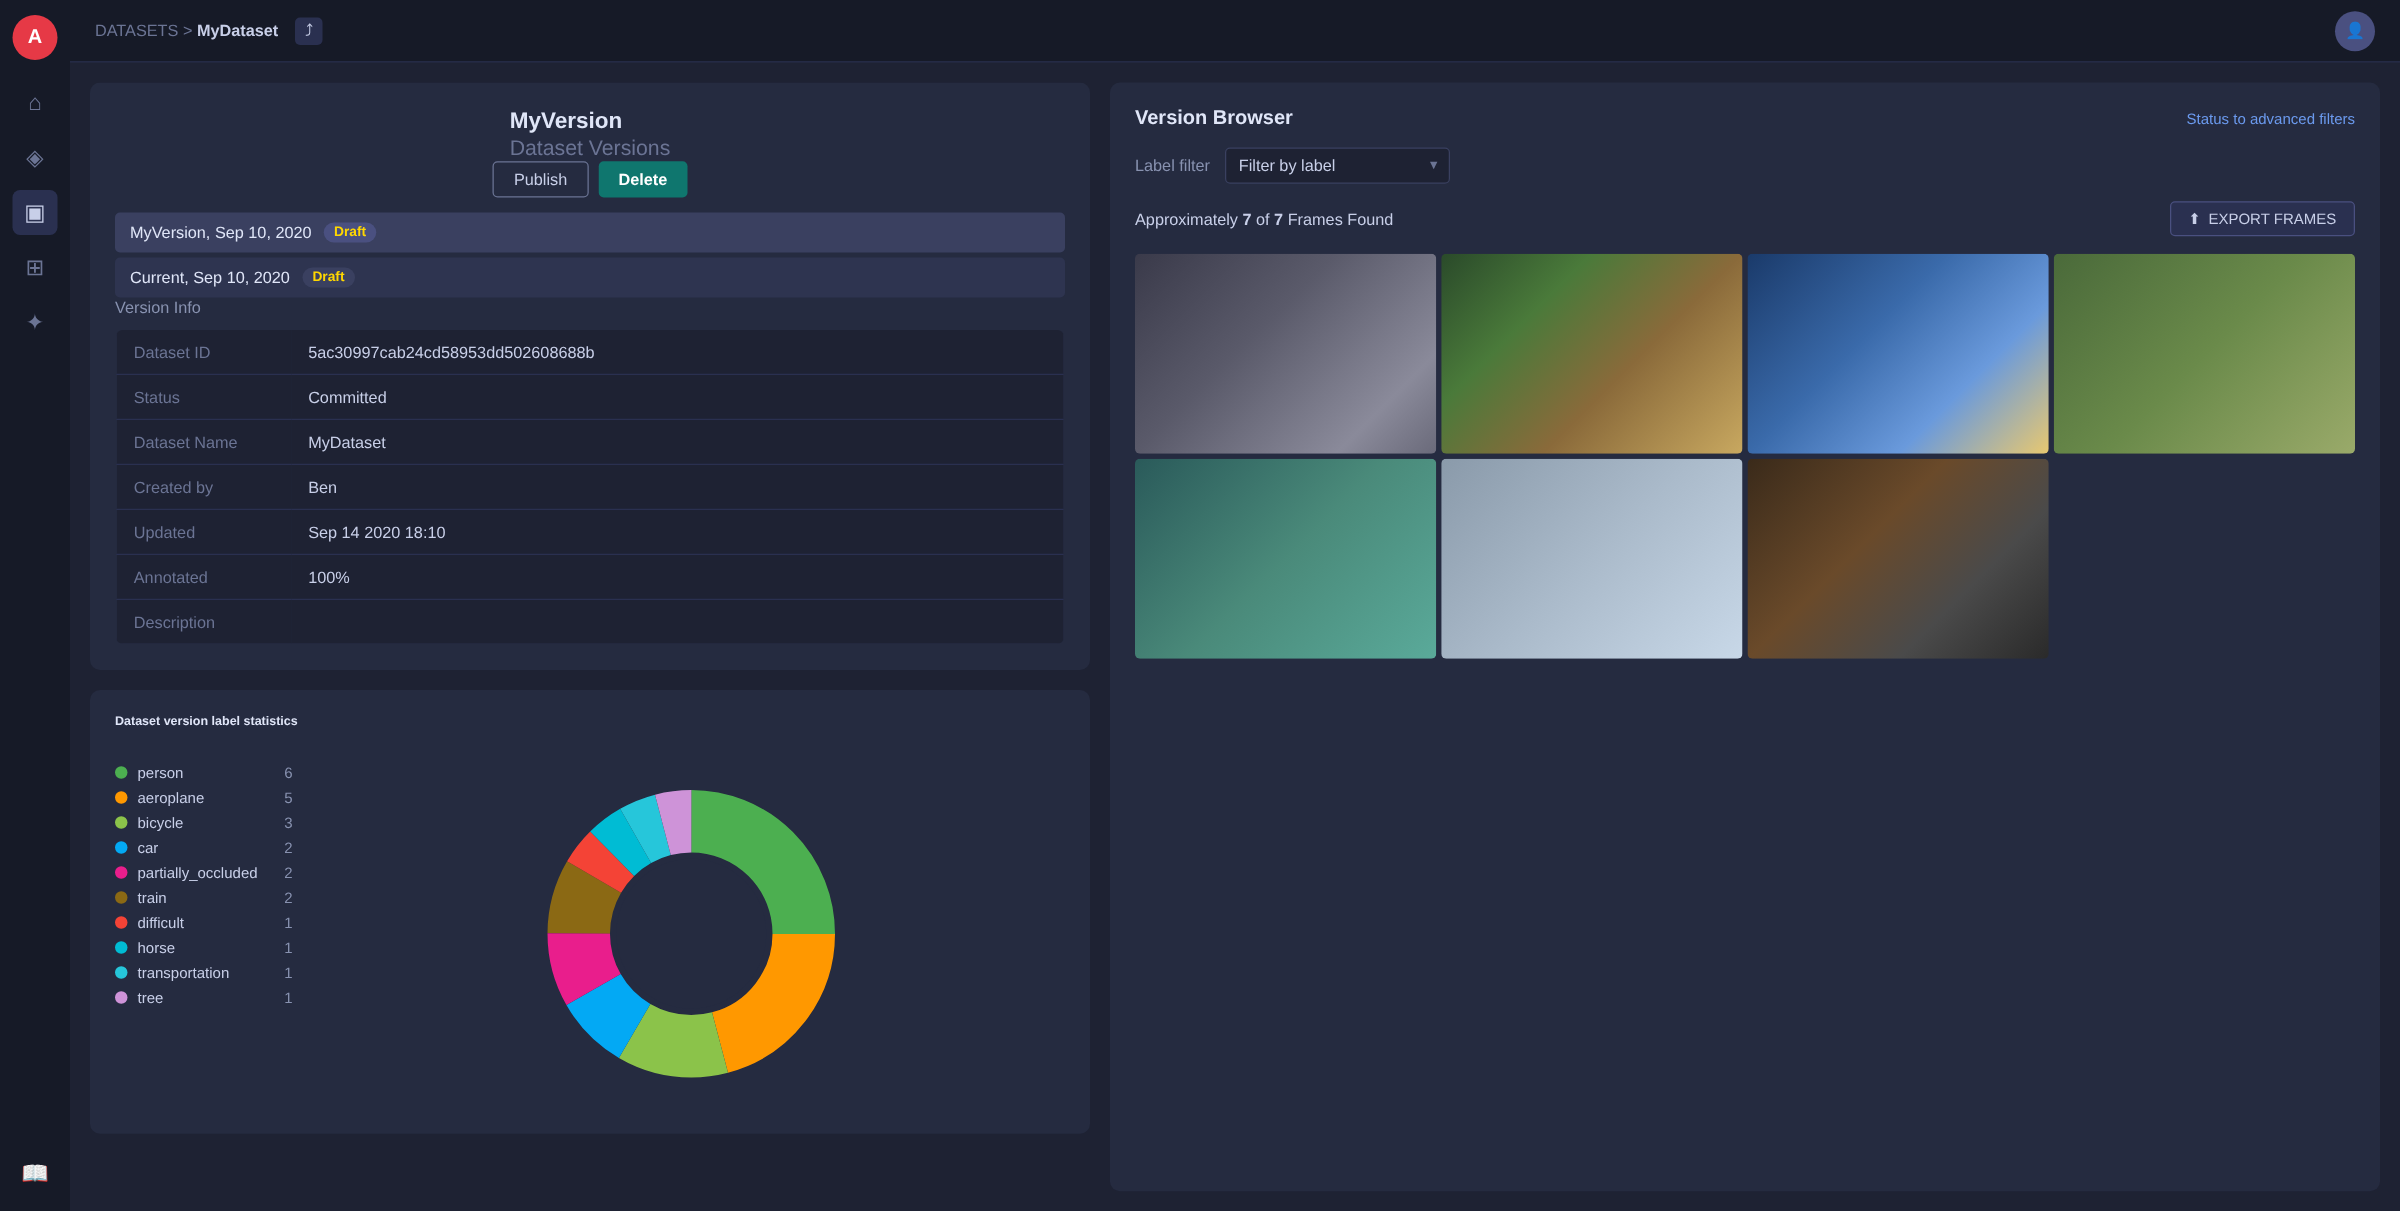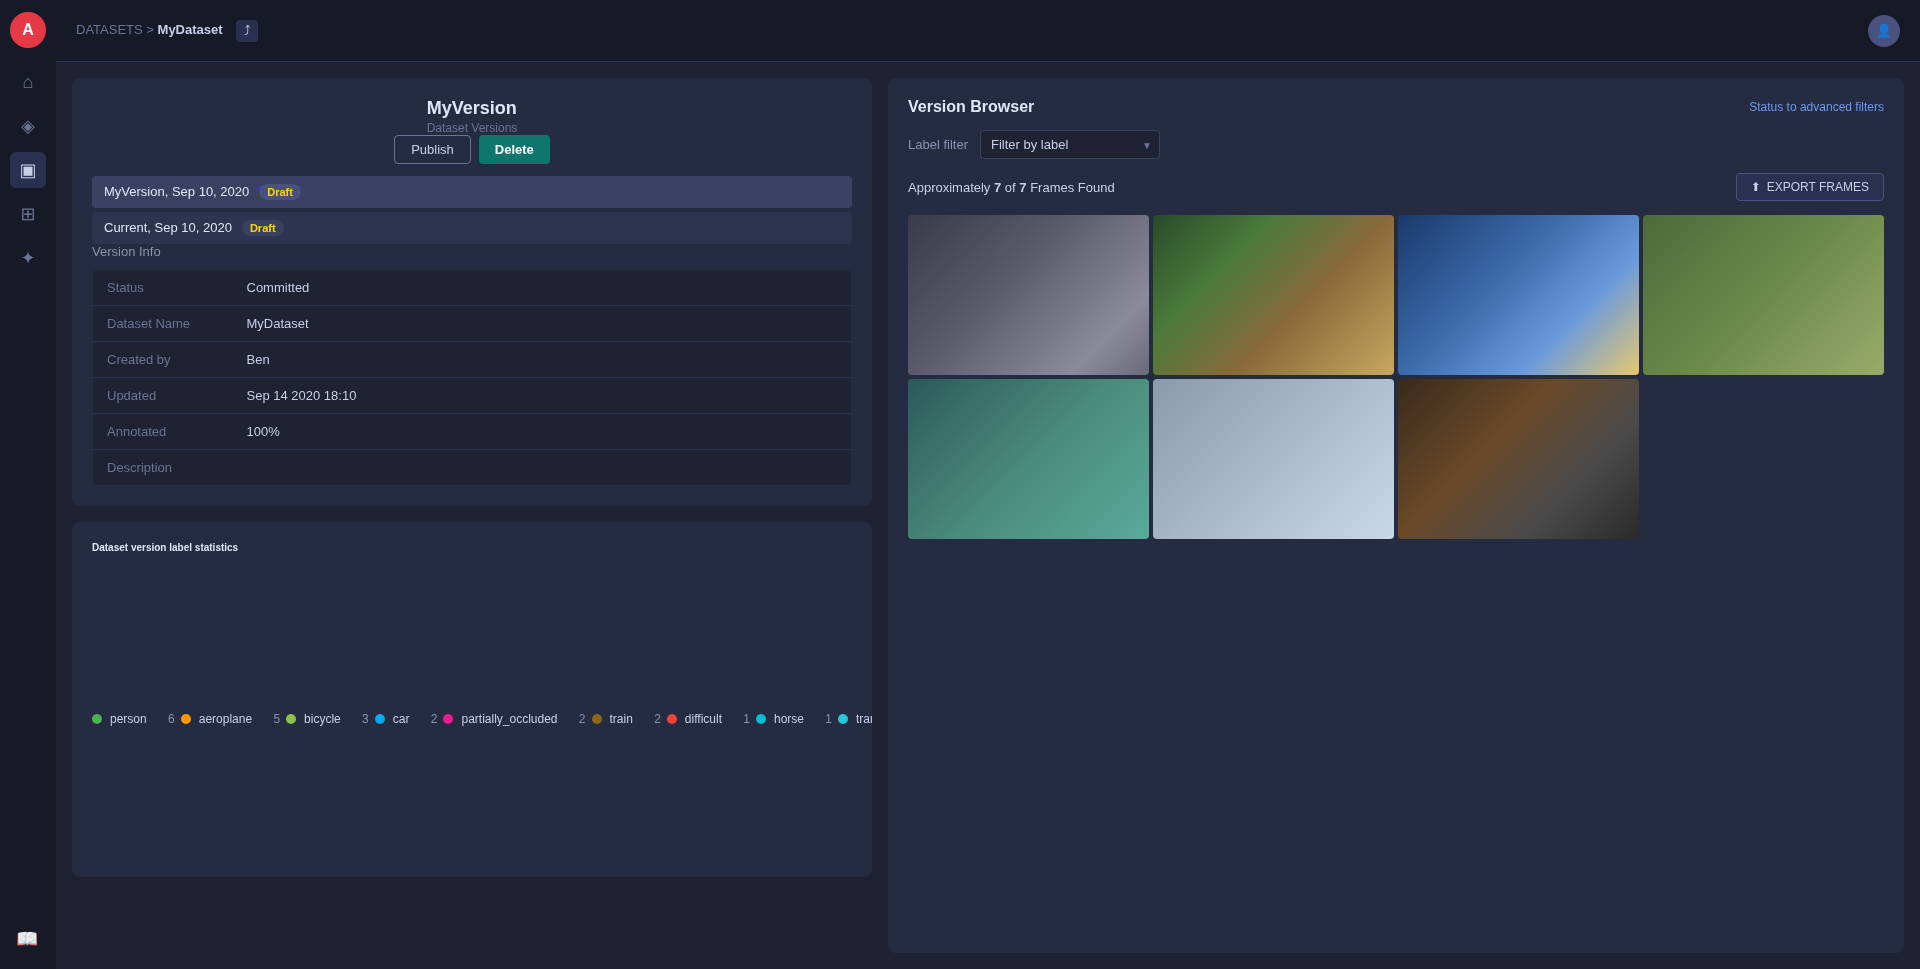--- a/index.html
+++ b/index.html
@@ -54,21 +54,21 @@
     
     .main-content {
       flex: 1;
       display: flex;
       flex-direction: column;
       overflow: hidden;
     }
 
     
     .topbar {
-      height: 62px;
+      height: 50px;
       background: #161a27;
       display: flex;
       align-items: center;
       padding: 0 20px;
       border-bottom: 1px solid #2a3050;
       justify-content: space-between;
     }
     .topbar-breadcrumb {
       font-size: 13px;
       color: #6b7494;
@@ -135,21 +135,21 @@
       justify-content: space-between;
       margin-bottom: 12px;
       flex-direction: column;
     }
     .card-title {
       font-size: 18px;
       font-weight: 600;
       color: #e0e6f8;
     }
     .card-subtitle {
-      font-size: 12px;
+      font-size: 17px;
       color: #6b7494;
       margin-top: 2px;
     }
     .card-actions {
       display: flex;
       gap: 8px;
     }
 
     .btn-publish {
       padding: 6px 16px;
@@ -217,21 +217,21 @@
     .info-table td:last-child {
       color: #c8cfe8;
       background: #1e2233;
     }
 
     
     .stats-card { background: #252b40; border-radius: 8px; padding: 20px; }
     .stats-title { font-size: 10px; font-weight: 600; color: #e0e6f8; margin-bottom: 24px; }
 
     .stats-body { display: flex; gap: 20px; }
-    .legend-list { display: flex; flex-direction: row; gap: 6px; margin-top: 4px; }
+    .legend-list { display: flex; flex-direction: column; gap: 6px; margin-top: 4px; }
     .legend-item { display: flex; align-items: center; gap: 8px; font-size: 12px; }
     .legend-dot { width: 10px; height: 10px; border-radius: 50%; flex-shrink: 0; }
     .legend-label { color: #c8cfe8; flex: 1; }
     .legend-count { color: #8892b0; min-width: 20px; text-align: right; }
 
     
     .donut-container {
       flex: 1;
       display: flex;
       align-items: center;
@@ -398,20 +398,24 @@
             <span class="version-name">Current, Sep 10, 2020</span>
             <span class="badge badge-draft2">Draft</span>
           </div>
         </div>
 
         <div style="margin-top:0;">
           <div style="font-size:13px;color:#8892b0;margin-bottom:10px;">Version Info</div>
           <table class="info-table">
             <tbody>
             <tr>
+              <td>Dataset ID</td>
+              <td>5ac30997cab24cd58953dd502608688b</td>
+            </tr>
+            <tr>
               <td>Status</td>
               <td>Committed</td>
             </tr>
             <tr>
               <td>Dataset Name</td>
               <td>MyDataset</td>
             </tr>
             <tr>
               <td>Created by</td>
               <td>Ben</td>

